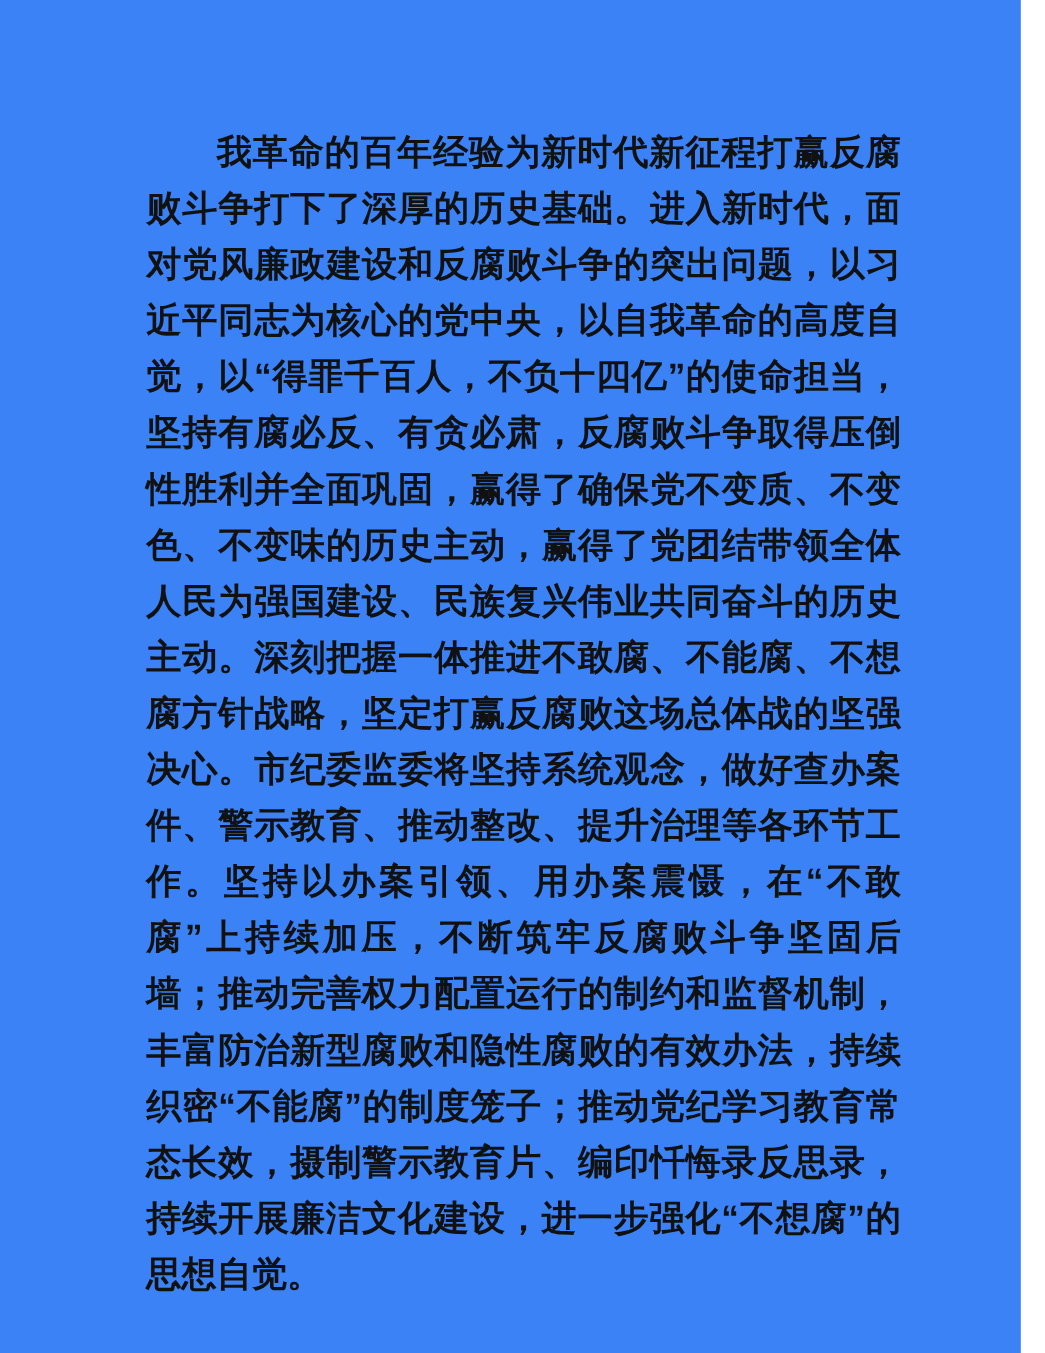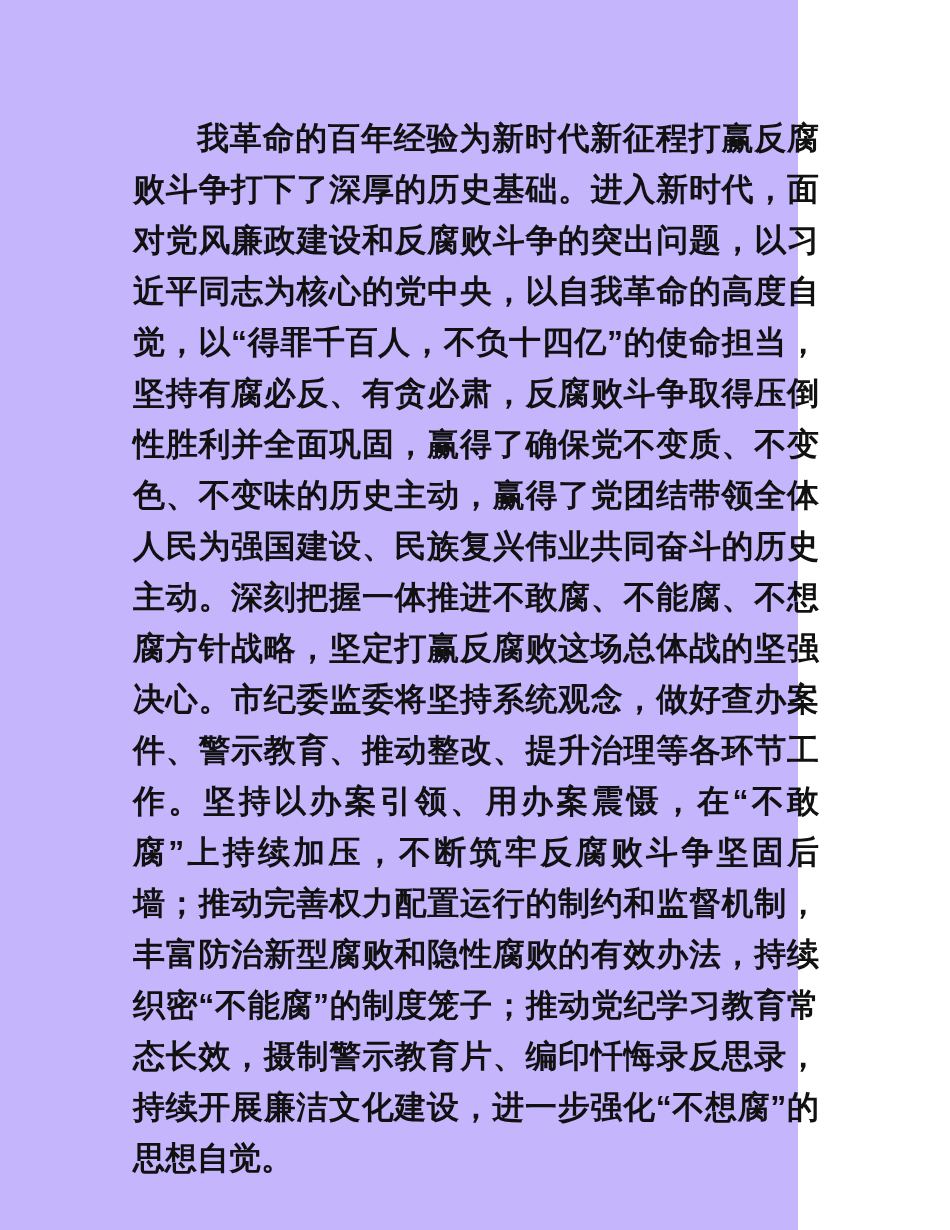--- a/index.html
+++ b/index.html
@@ -10,23 +10,23 @@
   }
   body {
     width: 950px;
     height: 1230px;
     overflow: hidden;
     font-family: "Liberation Sans", "DejaVu Sans", sans-serif;
   }
 
   #page {
     position: relative;
-    width: 798px;
+    width: 928px;
     height: 1230px;
-    background: #c4b5fd;
+    background: #3b82f6;
     box-sizing: border-box;
   }
 
   #content {
     position: absolute;
     left: 133px;
     top: 113px;
     width: 686px;
   }
 

